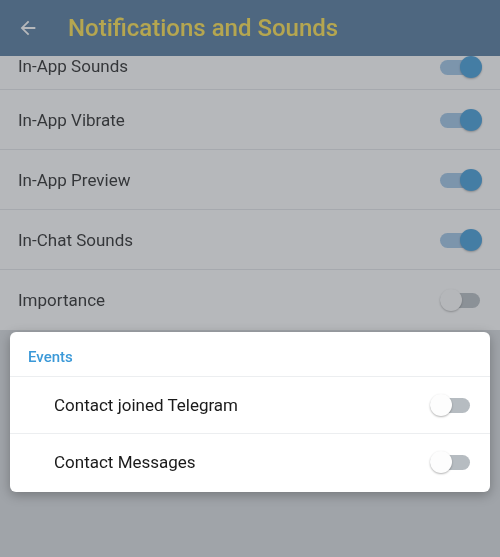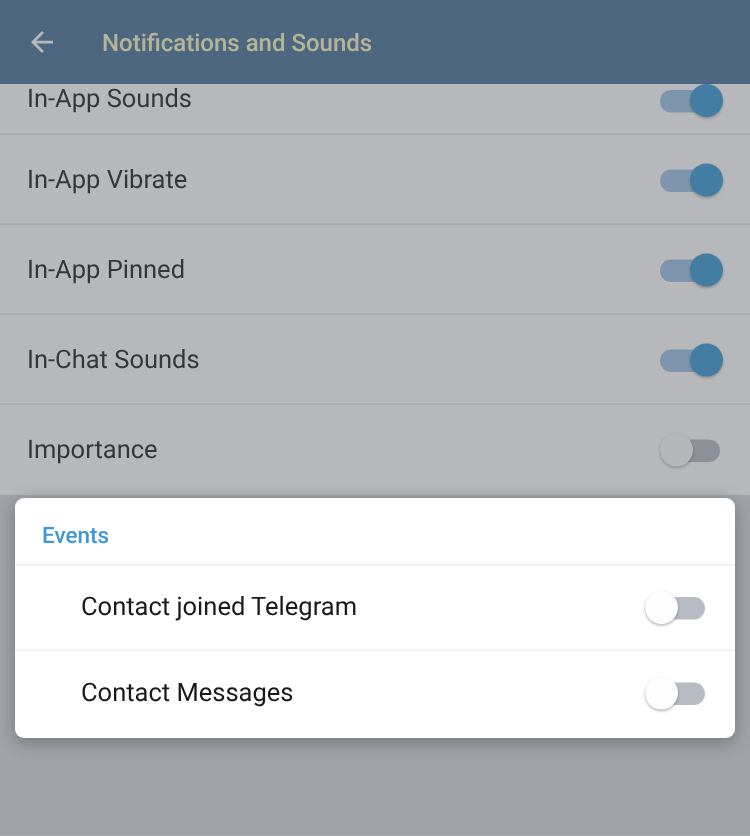--- a/index.html
+++ b/index.html
@@ -30,22 +30,22 @@
   .back-arrow {
     width: 28px;
     height: 28px;
     display: flex;
     align-items: center;
     justify-content: center;
     cursor: pointer;
   }
   .back-arrow svg { display:block; }
   .header-title {
-    color: #fef9c3;
-    font-size: 16px;
+    color: #fde047;
+    font-size: 24px;
     font-weight: 500;
     margin-left: 26px;
   }
   .bg-panel {
     background: #ffffff;
     position: relative;
     z-index: 1;
   }
   .setting-row {
     height: 60px;
@@ -141,21 +141,21 @@
 
   <div class="setting-row">
     <span class="setting-label">In-App Vibrate</span>
     <span class="toggle on">
       <span class="toggle-track"></span>
       <span class="toggle-thumb"></span>
     </span>
   </div>
 
   <div class="setting-row">
-    <span class="setting-label">In-App Pinned</span>
+    <span class="setting-label">In-App Preview</span>
     <span class="toggle on">
       <span class="toggle-track"></span>
       <span class="toggle-thumb"></span>
     </span>
   </div>
 
   <div class="setting-row">
     <span class="setting-label">In-Chat Sounds</span>
     <span class="toggle on">
       <span class="toggle-track"></span>

